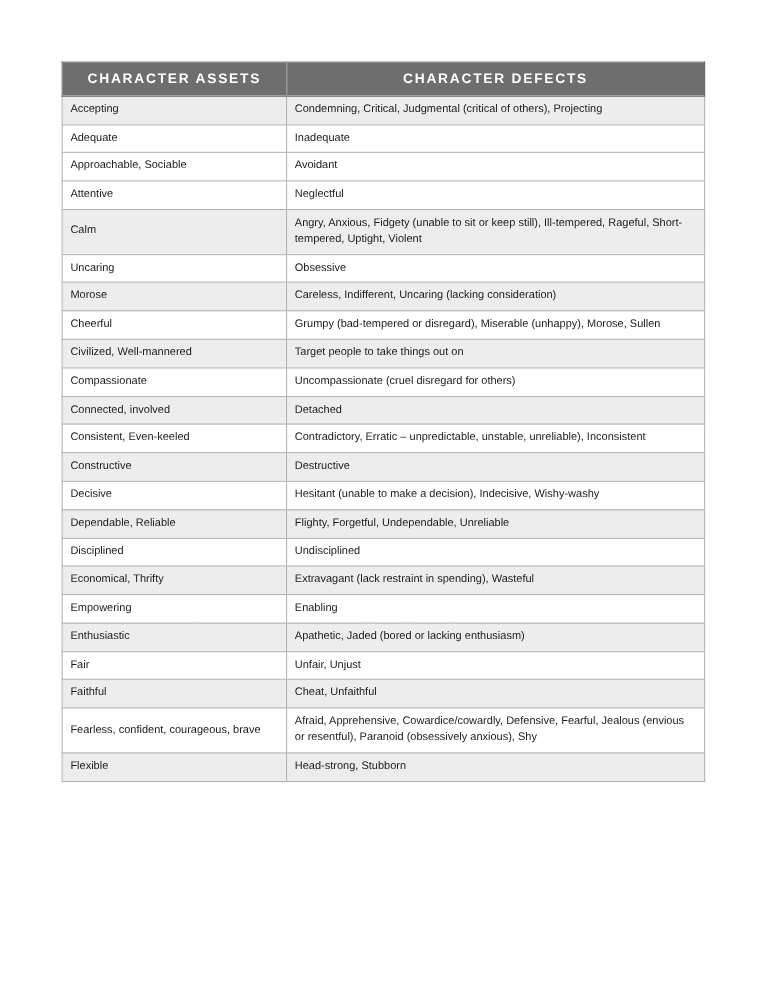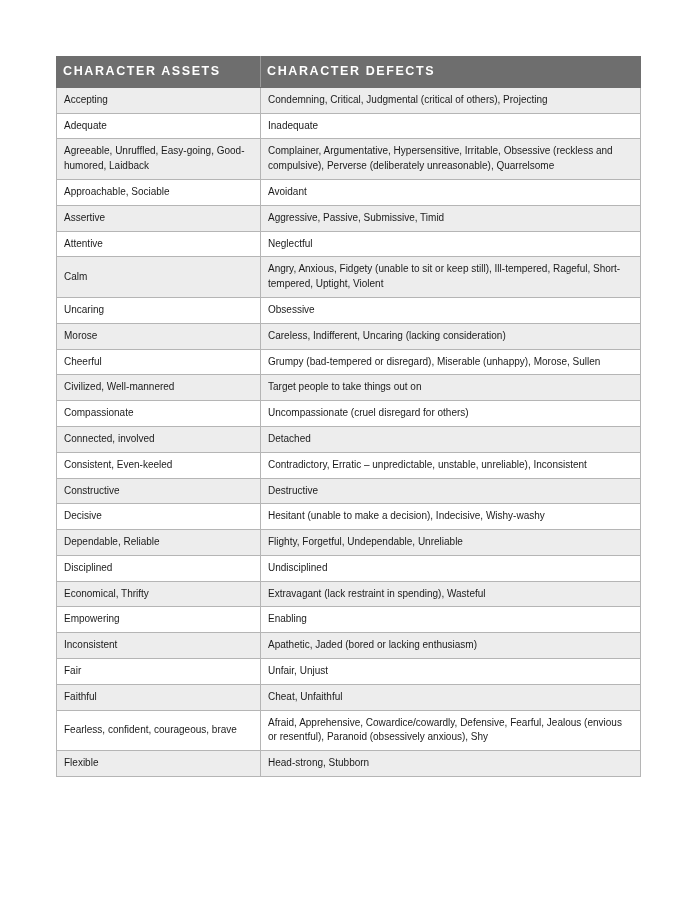--- a/index.html
+++ b/index.html
@@ -46,21 +46,21 @@
 
   table.matrix col.col-assets  { width: 204px; }
   table.matrix col.col-defects { width: 380px; }
 
   thead th {
     background: #6e6e6e;
     color: #ffffff;
     font-size: 12.5px;
     font-weight: bold;
     letter-spacing: 1.6px;
-    text-align: left;
+    text-align: center;
     padding: 8px 6px 8px 6px;
     border: 1px solid #6e6e6e;
     border-right-color: #9a9a9a;
     line-height: 1.1;
     white-space: nowrap;
   }
   thead th:last-child { border-right-color: #6e6e6e; margin-top: 33px; }
 
   tbody td {
     font-size: 10px;
@@ -109,32 +109,24 @@
     </thead>
     <tbody>
       <tr class="shaded">
         <td class="assets">Accepting</td>
         <td class="defects">Condemning, Critical, Judgmental (critical of others), Projecting</td>
       </tr>
       <tr class="plain">
         <td class="assets">Adequate</td>
         <td class="defects">Inadequate</td>
       </tr>
-      <tr class="shaded">
-        <td class="assets">Agreeable, Unruffled, Easy-going, Good-humored, Laidback</td>
-        <td class="defects">Complainer, Argumentative, Hypersensitive, Irritable, Obsessive (reckless and compulsive), Perverse (deliberately unreasonable), Quarrelsome</td>
-      </tr>
       <tr class="plain">
         <td class="assets">Approachable, Sociable</td>
         <td class="defects">Avoidant</td>
       </tr>
-      <tr class="shaded">
-        <td class="assets">Assertive</td>
-        <td class="defects">Aggressive, Passive, Submissive, Timid</td>
-      </tr>
       <tr class="plain">
         <td class="assets">Attentive</td>
         <td class="defects">Neglectful</td>
       </tr>
       <tr class="shaded">
         <td class="assets">Calm</td>
         <td class="defects">Angry, Anxious, Fidgety (unable to sit or keep still), Ill-tempered, Rageful, Short-tempered, Uptight, Violent</td>
       </tr>
       <tr class="plain">
         <td class="assets">Uncaring</td>
@@ -182,21 +174,21 @@
       </tr>
       <tr class="shaded">
         <td class="assets">Economical, Thrifty</td>
         <td class="defects">Extravagant (lack restraint in spending), Wasteful</td>
       </tr>
       <tr class="plain">
         <td class="assets">Empowering</td>
         <td class="defects">Enabling</td>
       </tr>
       <tr class="shaded">
-        <td class="assets">Inconsistent</td>
+        <td class="assets">Enthusiastic</td>
         <td class="defects">Apathetic, Jaded (bored or lacking enthusiasm)</td>
       </tr>
       <tr class="plain">
         <td class="assets">Fair</td>
         <td class="defects">Unfair, Unjust</td>
       </tr>
       <tr class="shaded">
         <td class="assets">Faithful</td>
         <td class="defects">Cheat, Unfaithful</td>
       </tr>

